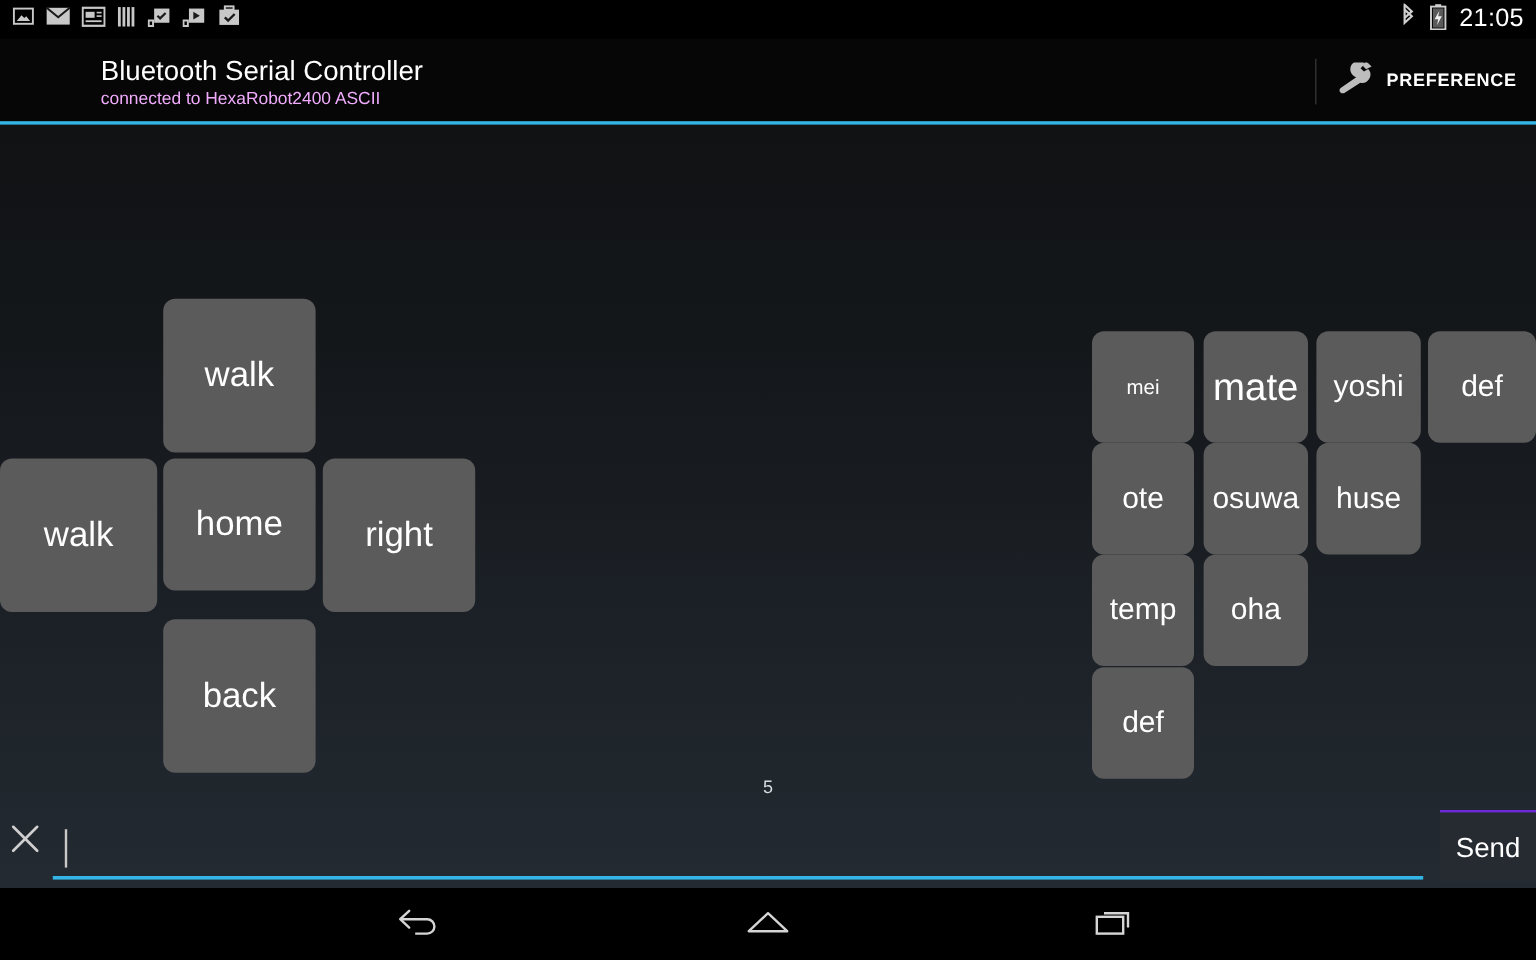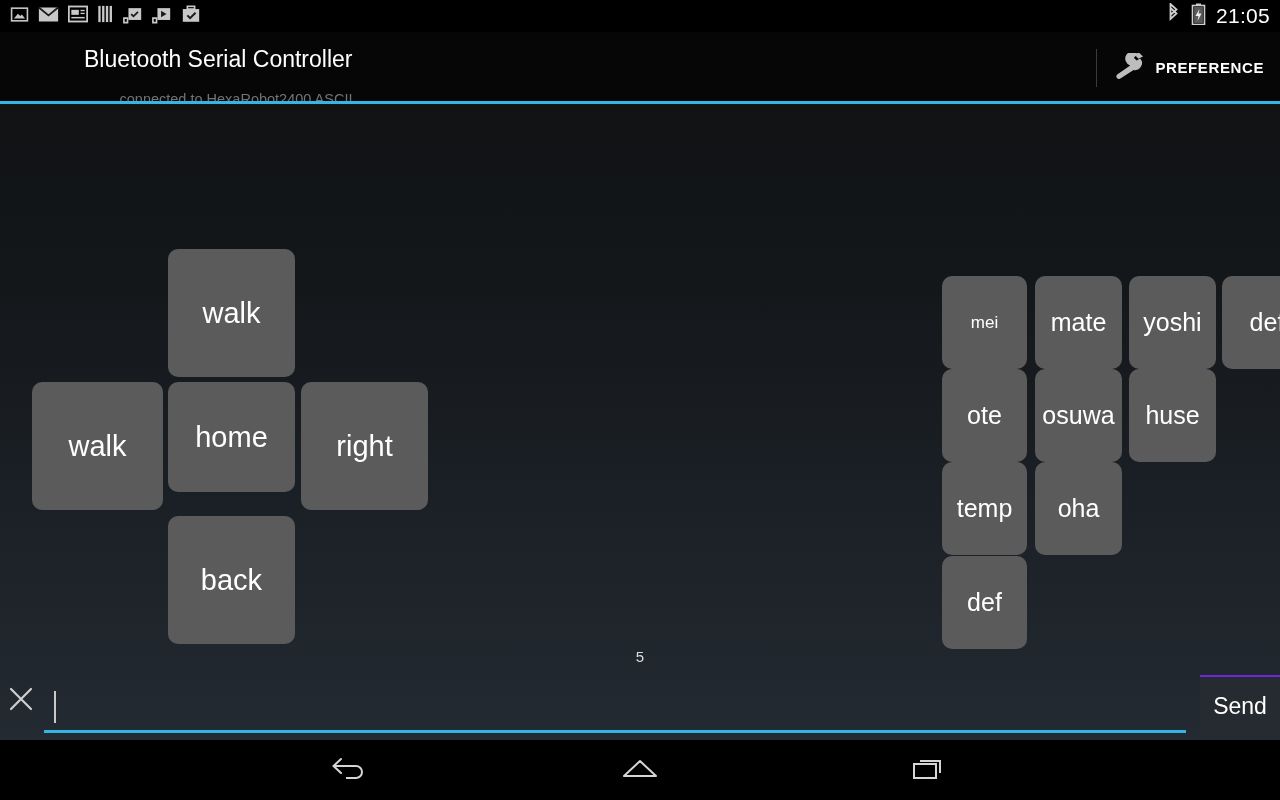--- a/index.html
+++ b/index.html
@@ -43,22 +43,22 @@
     background: #060606;
   }
   #titleblock {
     position: absolute; left: 84px; top: 14px;
   }
   #app-title {
     color: #ffffff; font-size: 23px; line-height: 26px;
     font-weight: normal; white-space: nowrap;
   }
   #app-subtitle {
-    color: #737373; font-size: 14.5px; line-height: 18px;
-    margin-top: 18px; white-space: nowrap; text-align: right;
+    color: #f0abfc; font-size: 14.5px; line-height: 18px;
+    margin-top: 2px; white-space: nowrap;
   }
   #actions {
     position: absolute; right: 0; top: 0;
     height: 71px; display: flex; align-items: center;
   }
   .action-item {
     display: flex; align-items: center; gap: 10px;
     height: 71px; padding: 0 16px;
     cursor: pointer;
   }
@@ -88,21 +88,20 @@
     background: #5b5b5b;
     border-radius: 10px;
     color: #ffffff;
     display: flex; align-items: center; justify-content: center;
     font-size: 29px;
     font-family: "Liberation Sans", sans-serif;
     cursor: pointer;
     box-sizing: border-box;
     overflow: hidden;
     white-space: nowrap;
-    margin-left: 32px;
   }
 
   #counter-text {
     position: absolute;
     left: 0; top: 648px; width: 1280px;
     text-align: center;
     color: #d8dde2; font-size: 15px;
   }
 
   
@@ -261,21 +260,21 @@
   <div id="content">
     <div id="dpad-group">
         <div class="cmd-btn" style="left: 136px; top: 145px; width: 127px; height: 128px; background: rgb(91, 91, 91);">walk</div>
         <div class="cmd-btn" style="left: 0px; top: 278px; width: 131px; height: 128px; background: rgb(91, 91, 91);">walk</div>
         <div class="cmd-btn" style="left: 136px; top: 278px; width: 127px; height: 110px; background: rgb(91, 91, 91);">home</div>
         <div class="cmd-btn" style="left: 269px; top: 278px; width: 127px; height: 128px; background: rgb(91, 91, 91);">right</div>
         <div class="cmd-btn" style="left: 136px; top: 412px; width: 127px; height: 128px; background: rgb(91, 91, 91);">back</div>
       </div>
     <div id="cmd-group">
         <div class="cmd-btn" style="left: 910px; top: 172px; width: 85px; height: 93px; background: rgb(91, 91, 91); font-size: 17px;">mei</div>
-        <div class="cmd-btn" style="left: 1003px; top: 172px; width: 87px; height: 93px; background: rgb(91, 91, 91); font-size: 25px;">mate</div>
+        <div class="cmd-btn" style="left: 1003px; top: 172px; width: 87px; height: 93px; background: rgb(91, 91, 91); font-size: 32px;">mate</div>
         <div class="cmd-btn" style="left: 1097px; top: 172px; width: 87px; height: 93px; background: rgb(91, 91, 91); font-size: 25px;">yoshi</div>
         <div class="cmd-btn" style="left: 1190px; top: 172px; width: 90px; height: 93px; background: rgb(91, 91, 91); font-size: 25px;">def</div>
         <div class="cmd-btn" style="left: 910px; top: 265px; width: 85px; height: 93px; background: rgb(91, 91, 91); font-size: 25px;">ote</div>
         <div class="cmd-btn" style="left: 1003px; top: 265px; width: 87px; height: 93px; background: rgb(91, 91, 91); font-size: 25px;">osuwa</div>
         <div class="cmd-btn" style="left: 1097px; top: 265px; width: 87px; height: 93px; background: rgb(91, 91, 91); font-size: 25px;">huse</div>
         <div class="cmd-btn" style="left: 910px; top: 358px; width: 85px; height: 93px; background: rgb(91, 91, 91); font-size: 25px;">temp</div>
         <div class="cmd-btn" style="left: 1003px; top: 358px; width: 87px; height: 93px; background: rgb(91, 91, 91); font-size: 25px;">oha</div>
         <div class="cmd-btn" style="left: 910px; top: 452px; width: 85px; height: 93px; background: rgb(91, 91, 91); font-size: 25px;">def</div>
       </div>
   </div>

